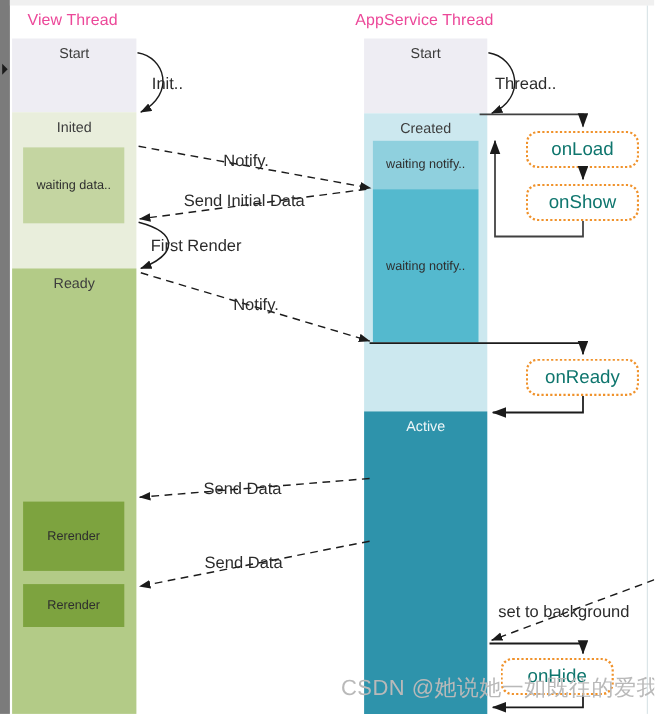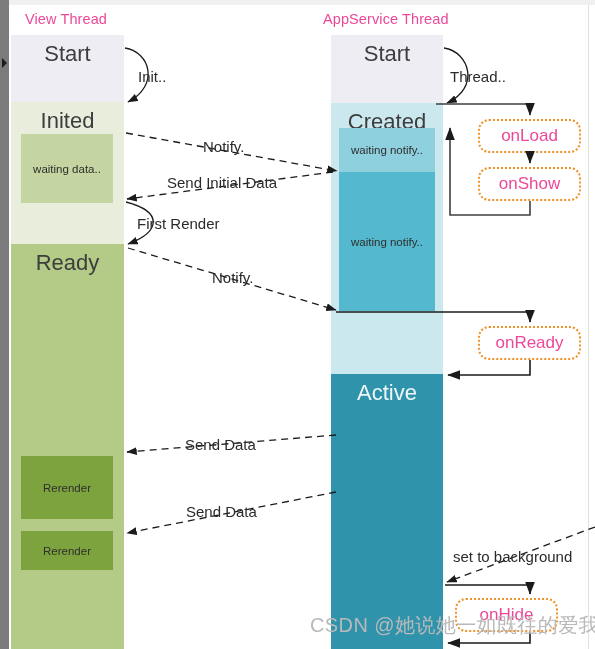--- a/index.html
+++ b/index.html
@@ -63,42 +63,42 @@
     box-sizing: border-box;
   }
   .band-label {
     position: absolute;
     left: 0;
     width: 100%;
     text-align: center;
     white-space: nowrap;
   }
   .state-title {
-    font-size: 22px;
+    font-size: 13px;
     color: #3d3d3d;
     top: 6px;
   }
   .state-title.light { color: #eef6f8; }
   .inner-label {
     font-size: 11.5px;
     color: #2e2e2e;
   }
 
   
   .lifecycle {
     position: absolute;
     box-sizing: border-box;
     border: 2px dotted #f0922b;
     border-radius: 11px;
     background: #ffffff;
     display: flex;
     align-items: center;
     justify-content: center;
     font-size: 17px;
-    color: #ec4899;
+    color: #0f766e;
   }
 
   
   #wires {
     position: absolute;
     left: 0; top: 0;
     width: 595px; height: 649px;
     pointer-events: none;
   }
   .edge-label {

